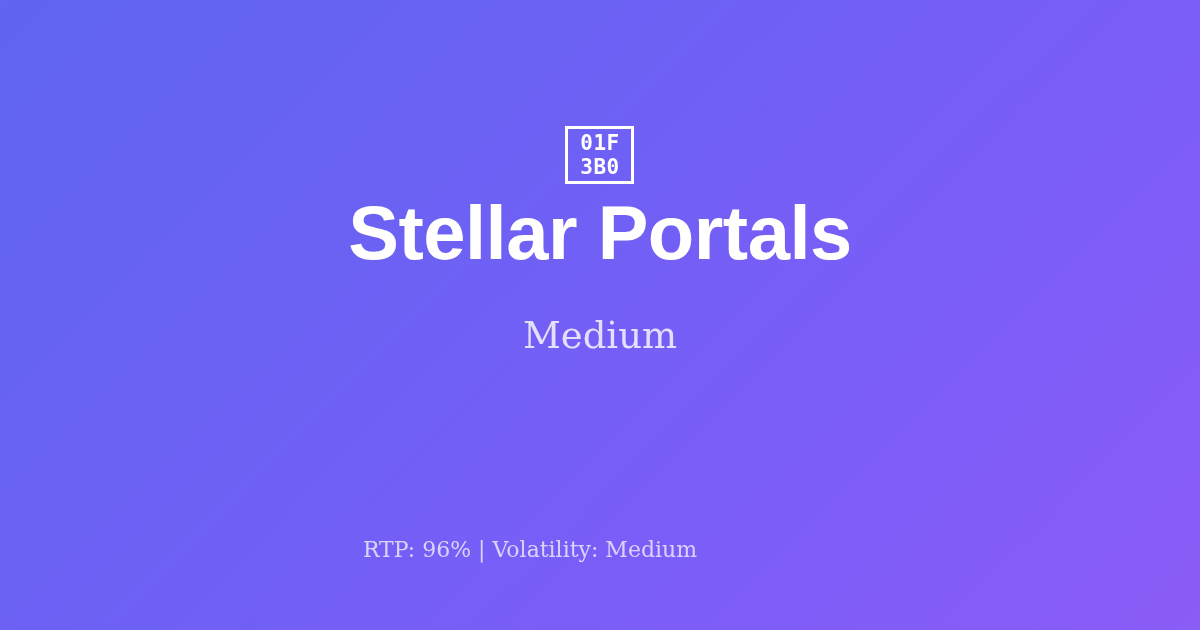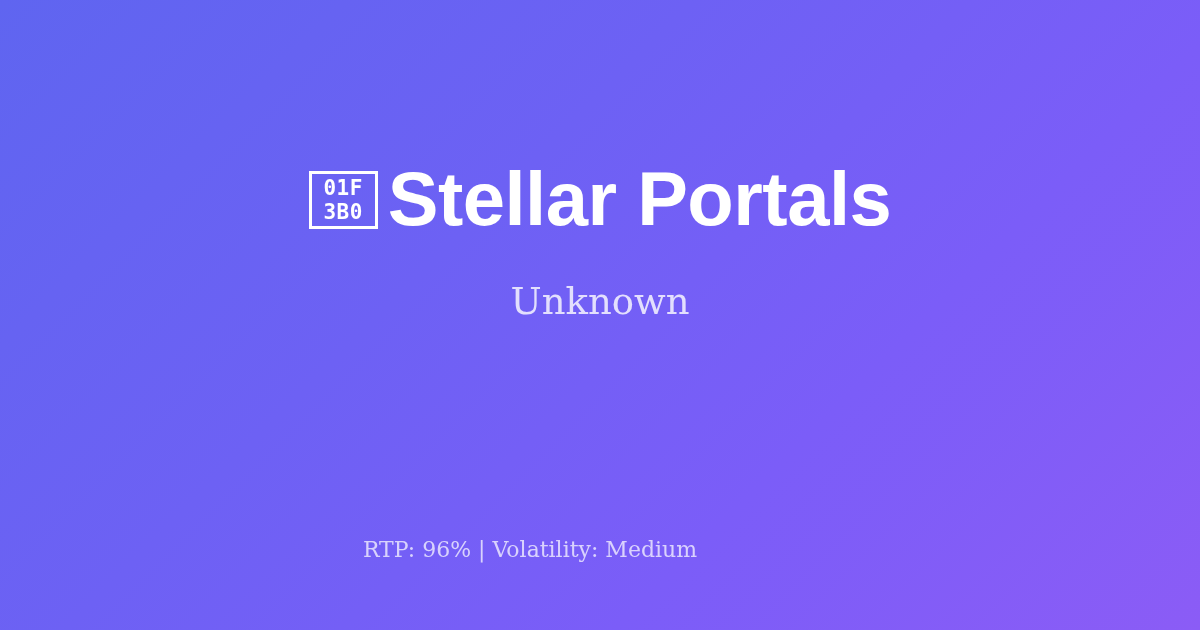--- a/index.html
+++ b/index.html
@@ -36,21 +36,21 @@
     height: 470px;
     display: flex;
     flex-direction: column;
     align-items: center;
     justify-content: center;
     padding-top: 14px;
   }
 
   .title-row {
     display: flex;
-    flex-direction: row;
+    flex-direction: column;
     align-items: center;
     justify-content: flex-start;
     gap: 10px;
   }
 
   
   .tofu-glyph {
     width: 69px;
     height: 58px;
     border: 3px solid #ffffff;
@@ -124,20 +124,20 @@
     <div class="title-row">
 
       <span class="tofu-glyph">
         <span class="cp-row">01F</span>
         <span class="cp-row">3B0</span>
       </span>
 
       <h1 class="og-title">Stellar Portals</h1>
     </div>
 
-    <div class="og-subtitle">Unknown</div>
+    <div class="og-subtitle">Medium</div>
   </div>
 
   <div class="og-footer">
     <div class="og-meta">RTP: 96% | Volatility: Medium</div>
   </div>
 
 </div>
 
 </body></html>

